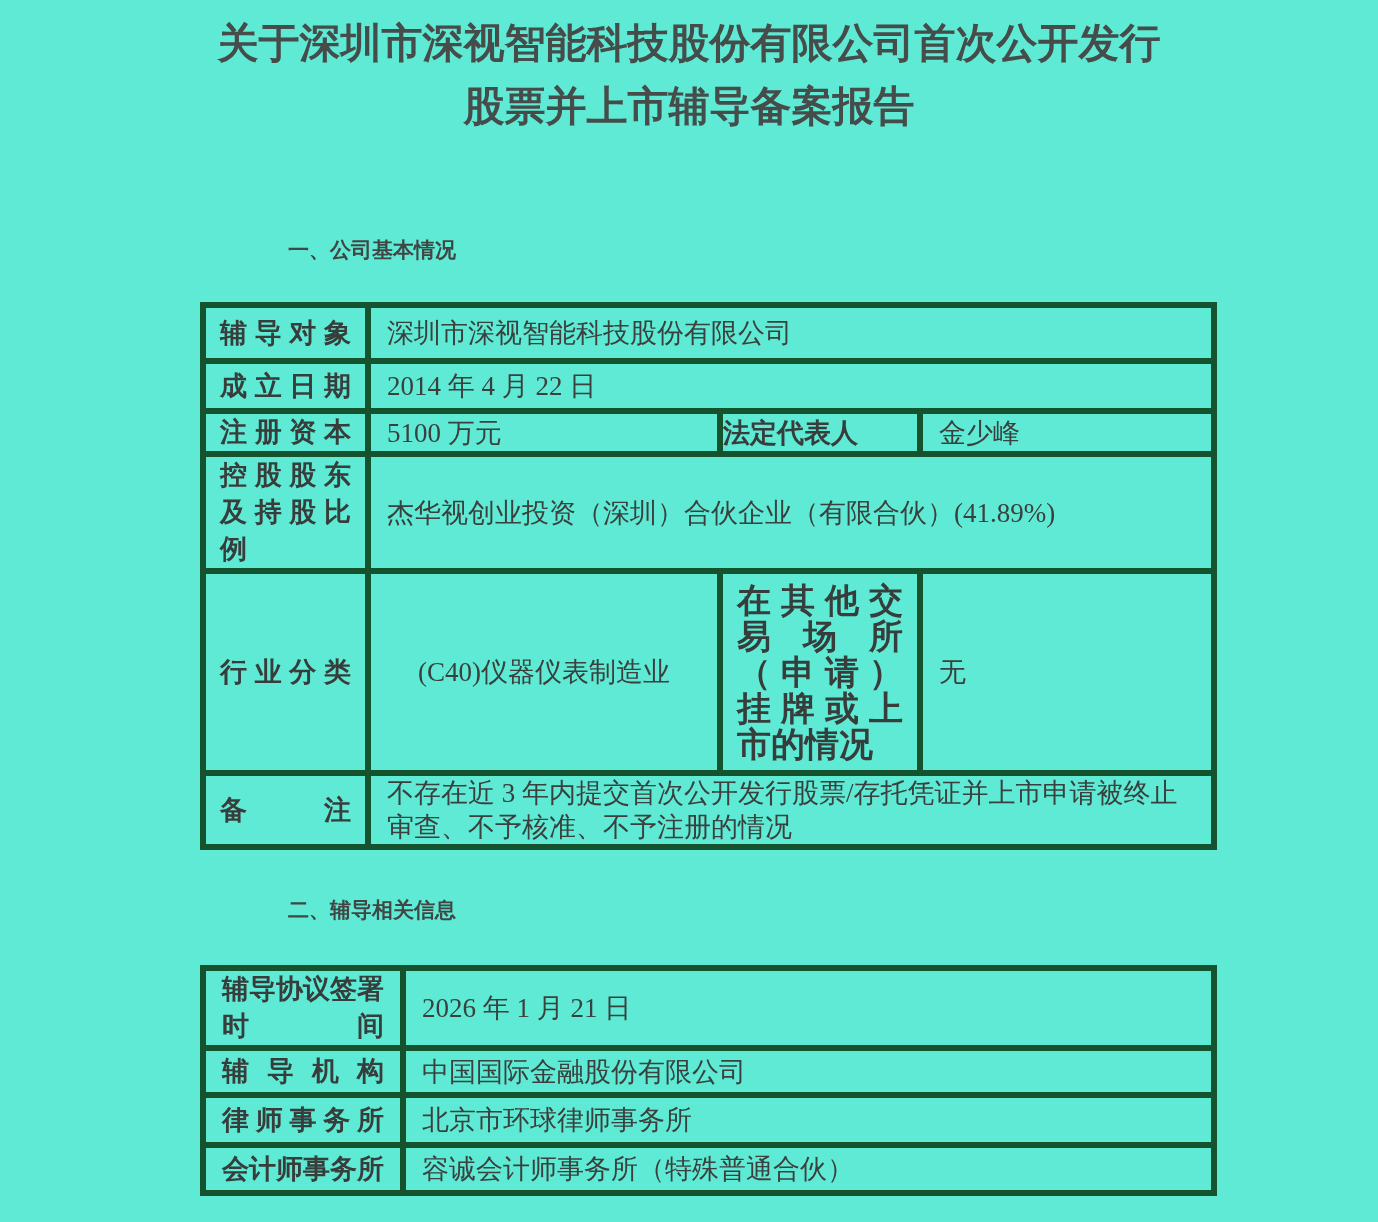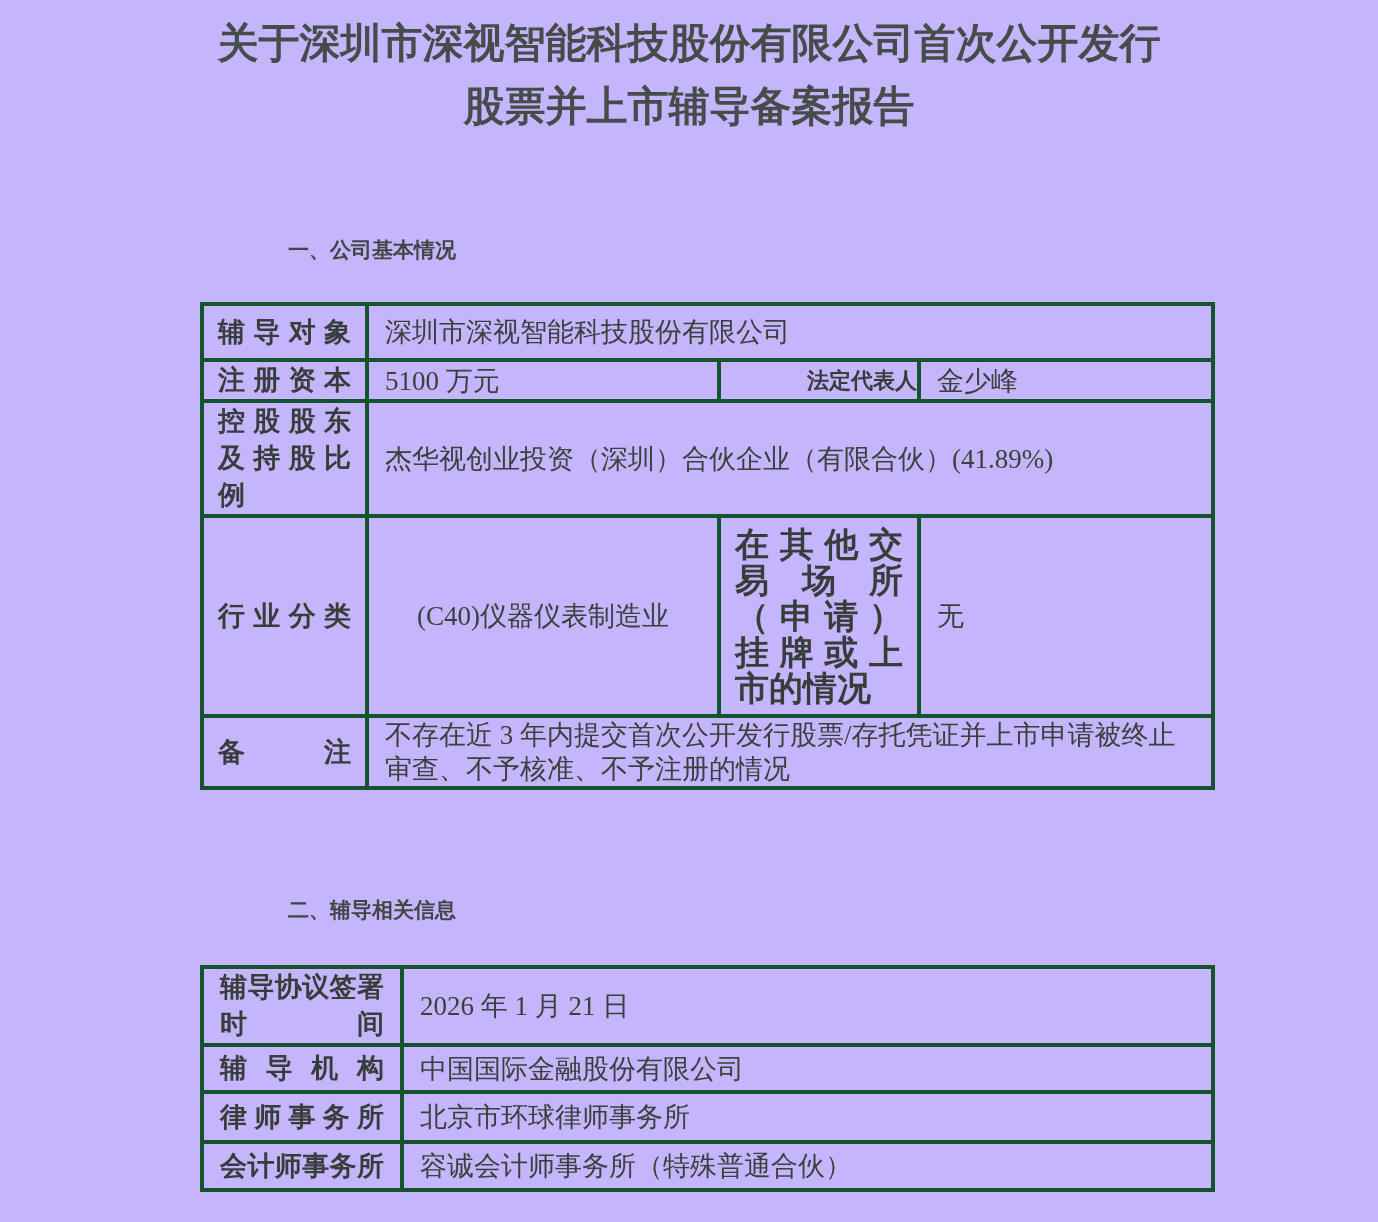--- a/index.html
+++ b/index.html
@@ -1,20 +1,20 @@
 <!DOCTYPE html>
 <html><head>
 <meta charset="utf-8">
 <style>
   html, body { margin: 0; padding: 0; background: #ffffff; }
   .page {
     position: relative;
     width: 1378px;
     height: 1222px;
-    background: #c4b5fd;
+    background: #5eead4;
     overflow: hidden;
     font-family: "Liberation Serif", serif;
     color: #3a403e;
   }
   .doc-title {
     position: absolute;
     top: 12px;
     left: 0;
     width: 100%;
     text-align: center;
@@ -39,21 +39,21 @@
     position: absolute;
     left: 200px;
     width: 1011px;
     border-collapse: collapse;
     table-layout: fixed;
   }
   #table1 { top: 302px; }
   #table2 { top: 965px; }
 
   td {
-    border: 4px solid #14532d;
+    border: 6px solid #14532d;
     vertical-align: middle;
     overflow: hidden;
   }
   td.label {
     font-family: "Liberation Sans", sans-serif;
     font-weight: bold;
     font-size: 27px;
     line-height: 37px;
     color: #373d3b;
     padding: 0 14px;
@@ -70,23 +70,23 @@
     color: #373d3b;
     padding: 8px 14px;
     text-align: justify;
     text-align-last: left;
     text-justify: inter-character;
     vertical-align: middle;
   }
   td.label-center {
     font-family: "Liberation Sans", sans-serif;
     font-weight: bold;
-    font-size: 22px;
+    font-size: 27px;
     color: #373d3b;
-    text-align: right;
+    text-align: left;
     padding: 0;
   }
   td.value {
     font-size: 27px;
     line-height: 34px;
     padding: 0 16px;
     text-align: left;
   }
   td.value-center {
     font-size: 27px;
@@ -111,20 +111,24 @@
     <colgroup>
       <col style="width:165px">
       <col style="width:352px">
       <col style="width:200px">
       <col style="width:294px">
     </colgroup>
     <tbody>
       <tr style="height:56px">
         <td class="label">辅导对象</td>
         <td class="value" colspan="3">深圳市深视智能科技股份有限公司</td>
+      </tr>
+      <tr style="height:50px">
+        <td class="label">成立日期</td>
+        <td class="value" colspan="3">2014 年 4 月 22 日</td>
       </tr>
       <tr style="height:36px">
         <td class="label">注册资本</td>
         <td class="value">5100 万元</td>
         <td class="label-center">法定代表人</td>
         <td class="value">金少峰</td>
       </tr>
       <tr style="height:112px">
         <td class="label">控股股东及持股比例</td>
         <td class="value" colspan="3">杰华视创业投资（深圳）合伙企业（有限合伙）(41.89%)</td>

